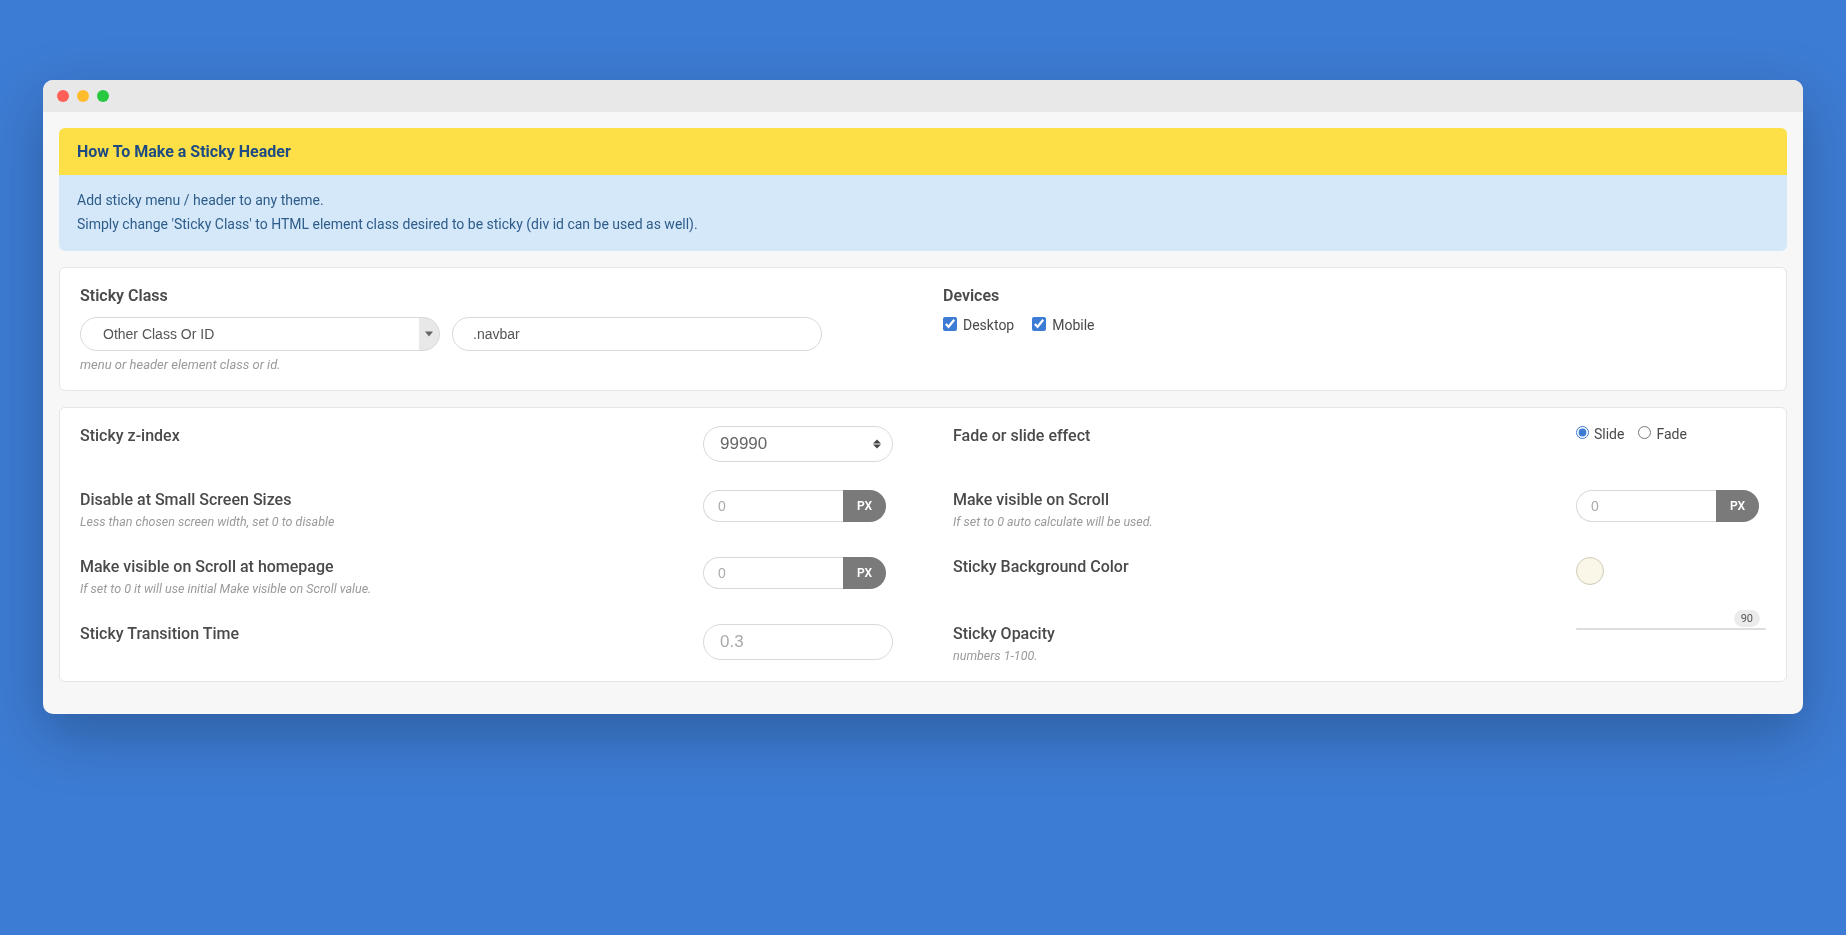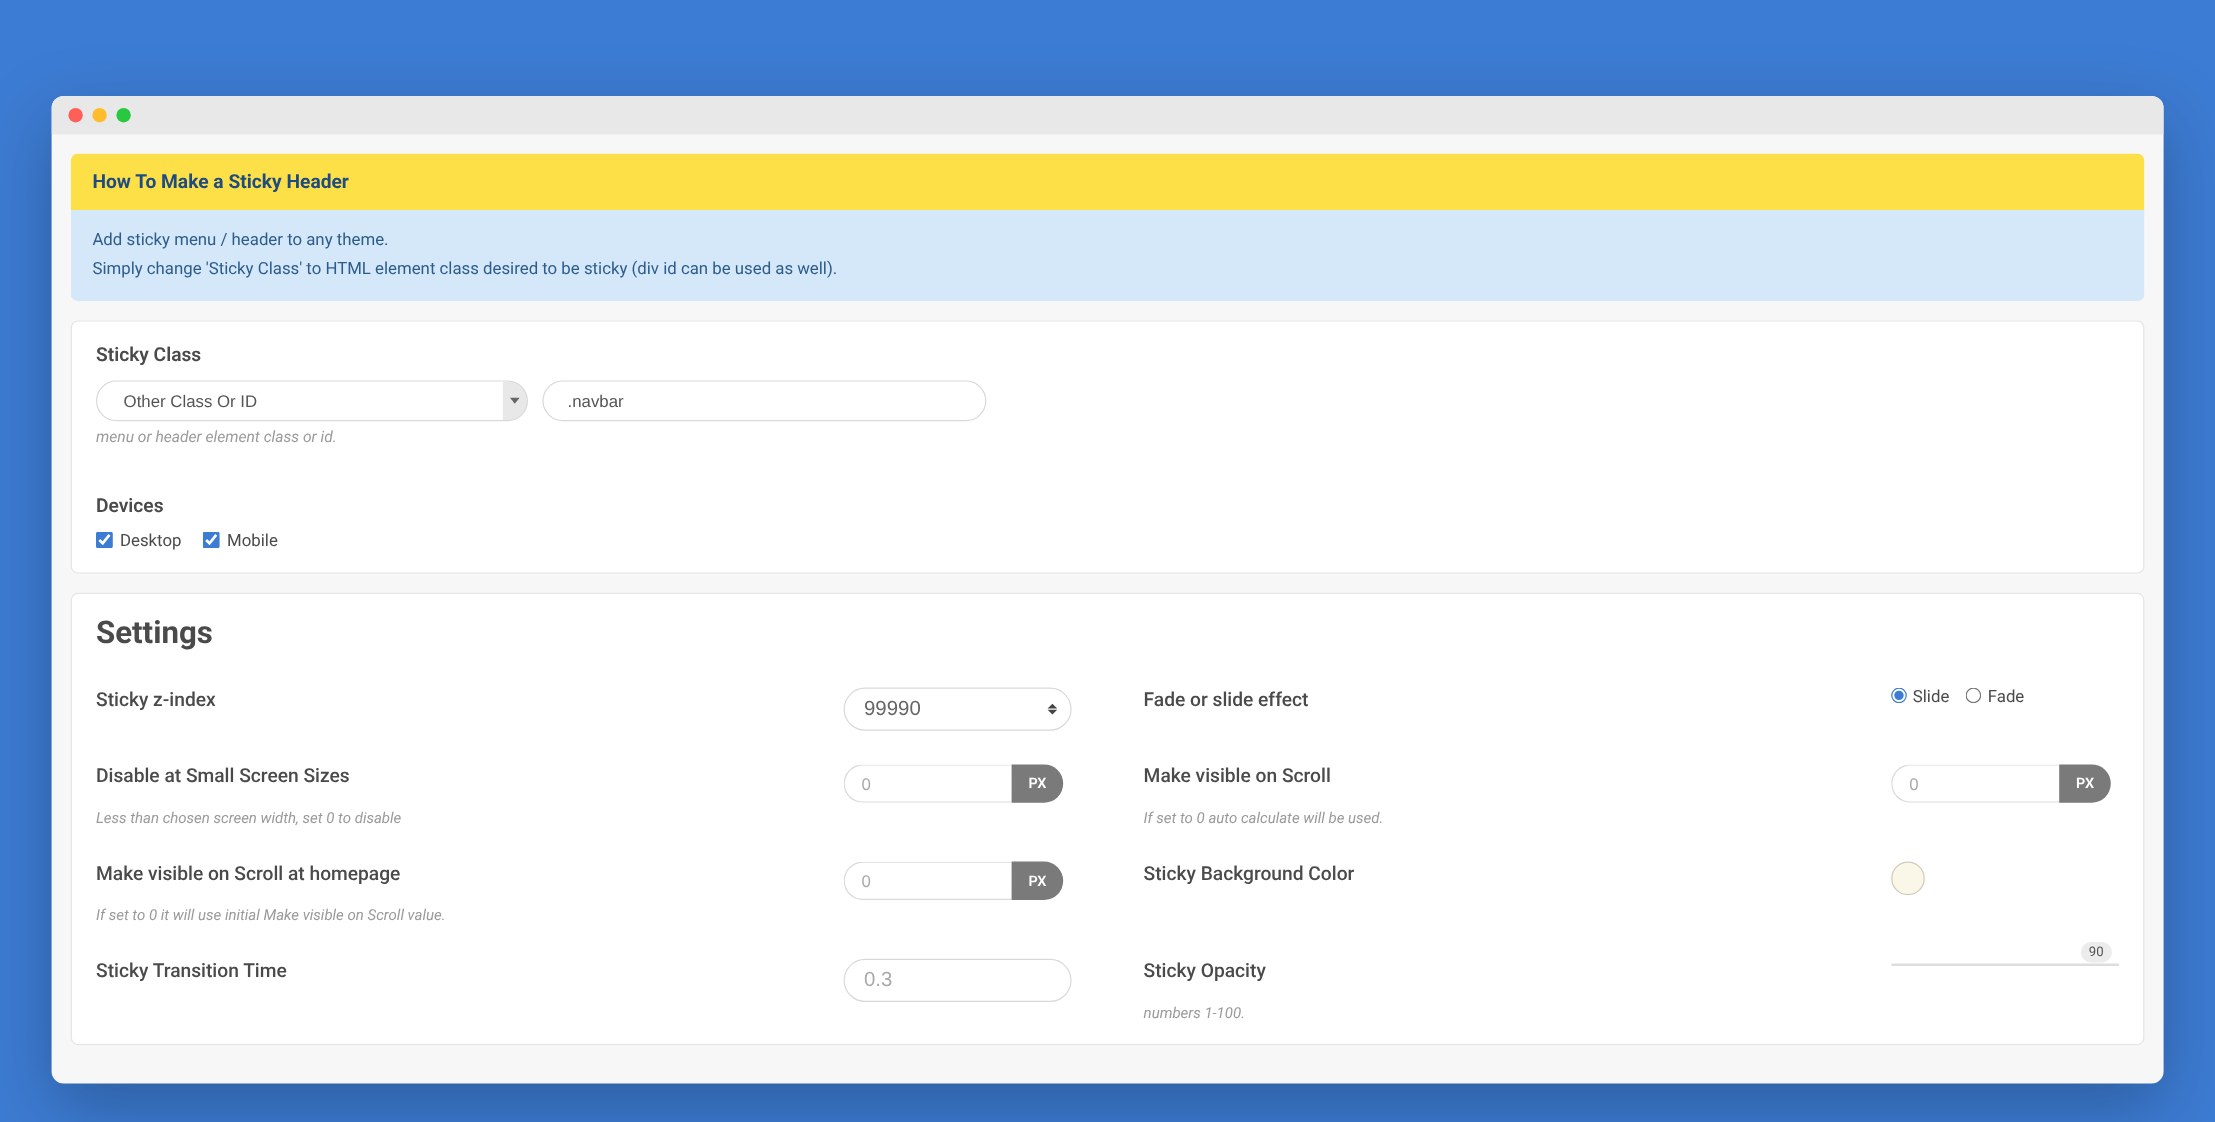--- a/index.html
+++ b/index.html
@@ -50,21 +50,21 @@
   line-height: 1.7;
 }
 
 .card {
   background: #fff;
   border: 1px solid #e5e5e5;
   border-radius: 6px;
   padding: 18px 20px;
   margin-bottom: 16px;
 }
-.row { display: flex; gap: 40px; flex-direction: column; }
+.row { display: flex; gap: 40px; }
 .col { flex: 1; }
 
 .section-label {
   color: #4a4a4a;
   font-weight: 600;
   font-size: 16px;
   margin-bottom: 12px;
 }
 .hint {
   color: #9a9a9a;
@@ -140,21 +140,21 @@
 .setting-label-block { max-width: 55%; }
 .setting-label {
   color: #4a4a4a;
   font-weight: 500;
   font-size: 16px;
 }
 .setting-hint {
   color: #9a9a9a;
   font-style: italic;
   font-size: 12.5px;
-  margin-top: 19px;
+  margin-top: 5px;
 }
 .setting-control { min-width: 190px; display:flex; justify-content:flex-start; }
 
 input.num {
   border: 1px solid #d9d9d9;
   border-radius: 18px;
   padding: 7px 30px 7px 16px;
   font-size: 17px;
   color: #666;
   width: 190px;
@@ -277,21 +277,20 @@
             <label class="chk">
               <input type="checkbox" checked="" style="">
               <span>Mobile</span>
             </label>
           </div>
         </div>
       </div>
     </div>
 
     <div class="card">
-      <div class="settings-title">Settings</div>
 
       <div class="settings-grid">
 
         <div class="setting-row">
           <div class="setting-label-block">
             <div class="setting-label">Sticky z-index</div>
           </div>
           <div class="setting-control">
             <div class="num-spin">
               <input class="num" type="text" value="99990" style="">

